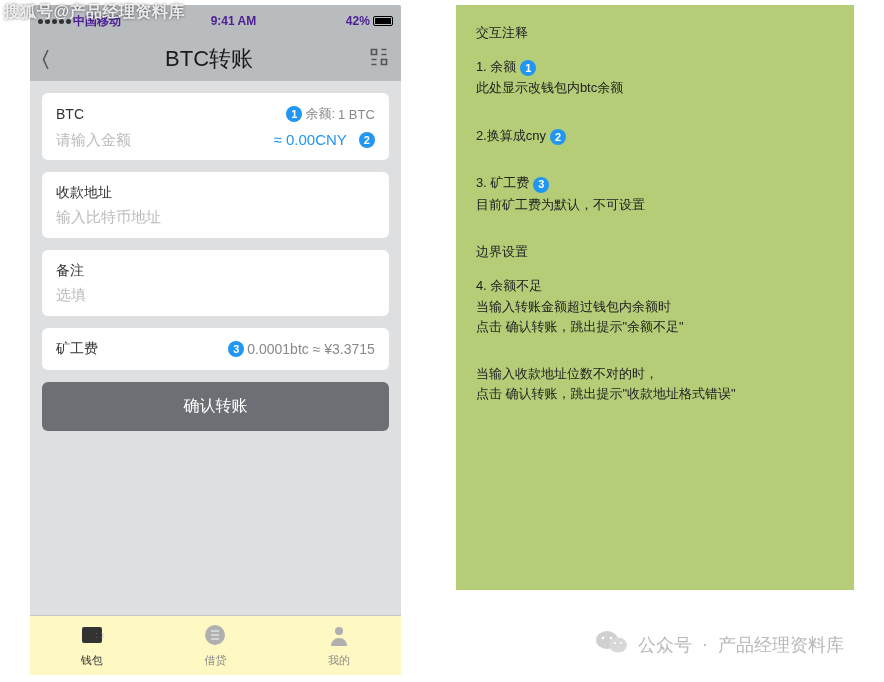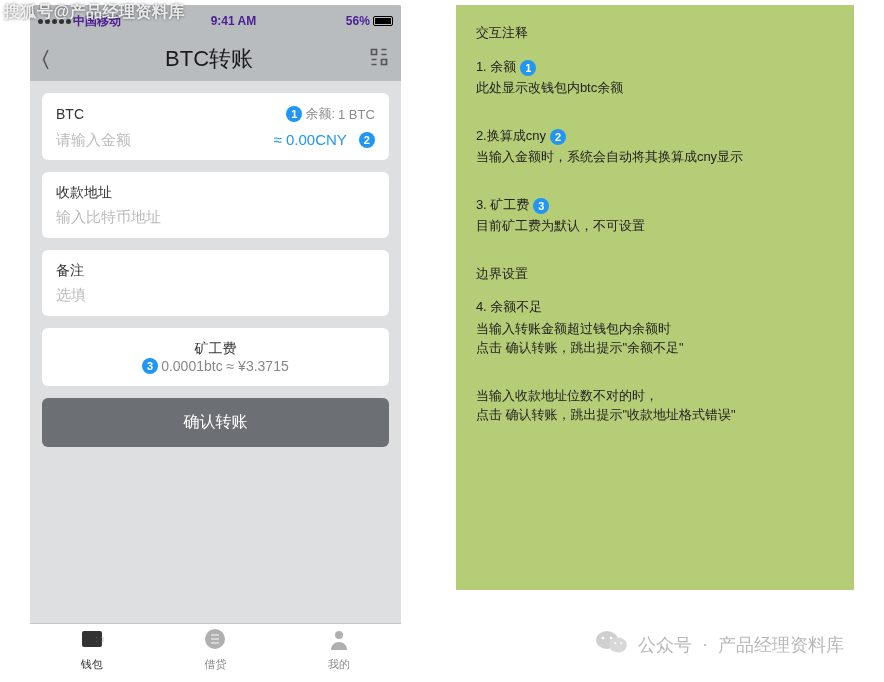--- a/index.html
+++ b/index.html
@@ -84,34 +84,34 @@
     .row:last-child { margin-bottom: 0; }
     .label { font-size: 14px; color: #333; }
     .balance-info { font-size: 13px; color: #888; display: flex; align-items: center; gap: 3px; }
     .badge {
       width: 16px; height: 16px; border-radius: 50%;
       background: #2196F3; color: #fff;
       display: inline-flex; align-items: center; justify-content: center;
       font-size: 11px; font-weight: bold;
     }
     .cny-approx { font-size: 15px; color: #2196F3; display: flex; align-items: center; gap: 12px; }
-    .fee-card .row { margin-bottom: 0; flex-direction: column; }
+    .fee-card .row { margin-bottom: 0; }
     .fee-value { font-size: 14px; color: #888; display: flex; align-items: center; gap: 3px; }
     .confirm-btn {
       background: #6c7075;
       color: #fff;
       text-align: center;
       padding: 14px;
       font-size: 16px;
       border-radius: 6px;
       margin-top: 0;
     }
     .tab-bar {
-      height: 52px;
-      background: #ffffff;
+      height: 60px;
+      background: #fef9c3;
       border-top: 1px solid #c5c5c5;
       display: flex;
     }
     .tab {
       flex: 1;
       display: flex;
       flex-direction: column;
       align-items: center;
       justify-content: center;
       gap: 2px;
@@ -166,21 +166,21 @@
           <span></span>
             <span></span>
             <span></span>
             <span></span>
             <span></span>
         </div>
         <span>中国移动</span>
       </div>
       <span>9:41 AM</span>
       <div class="status-right">
-        <span>56%</span>
+        <span>42%</span>
         <div class="battery-icon"></div>
       </div>
     </div>
 
     <div class="nav-bar">
       <span class="back-arrow">〈</span>
       <span class="nav-title">BTC转账</span>
       <span>
         <svg viewBox="0 0 24 24" width="20" height="20" fill="none" stroke="#555" stroke-width="2">
           <path d="M3 3h6v6H3zM3 15h6M3 21h6M15 3h6M15 9h6M15 15h6v6h-6z"></path>
@@ -271,21 +271,20 @@
         <span class="badge">1</span>
       </div>
       <div class="note-body">此处显示改钱包内btc余额</div>
     </div>
 
     <div class="note">
       <div class="note-title">
         <span>2.换算成cny</span>
         <span class="badge">2</span>
       </div>
-      <div class="note-body">当输入金额时，系统会自动将其换算成cny显示</div>
     </div>
 
     <div class="note">
       <div class="note-title">
         <span>3. 矿工费</span>
         <span class="badge">3</span>
       </div>
       <div class="note-body">目前矿工费为默认，不可设置</div>
     </div>
 

